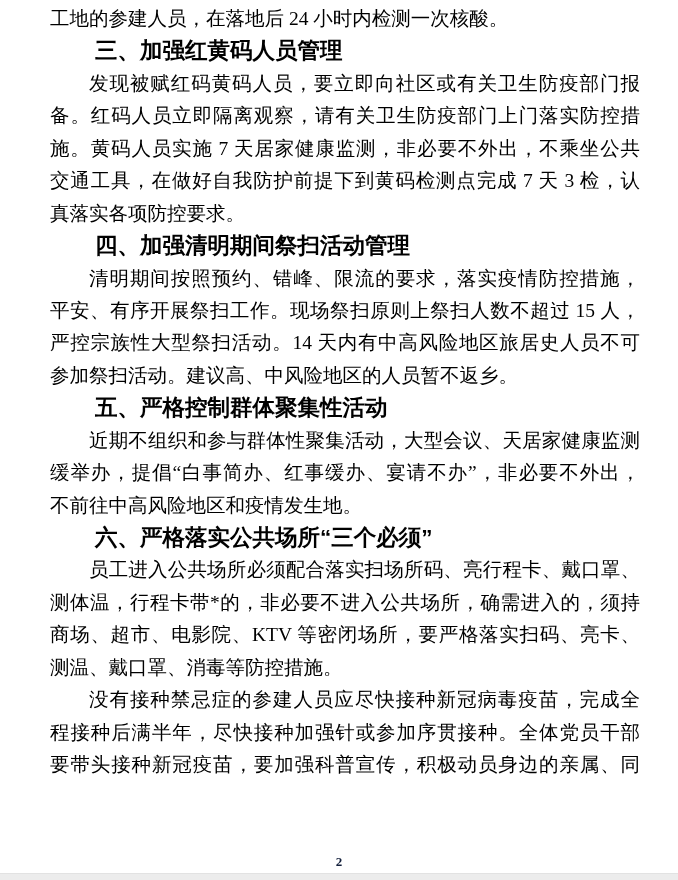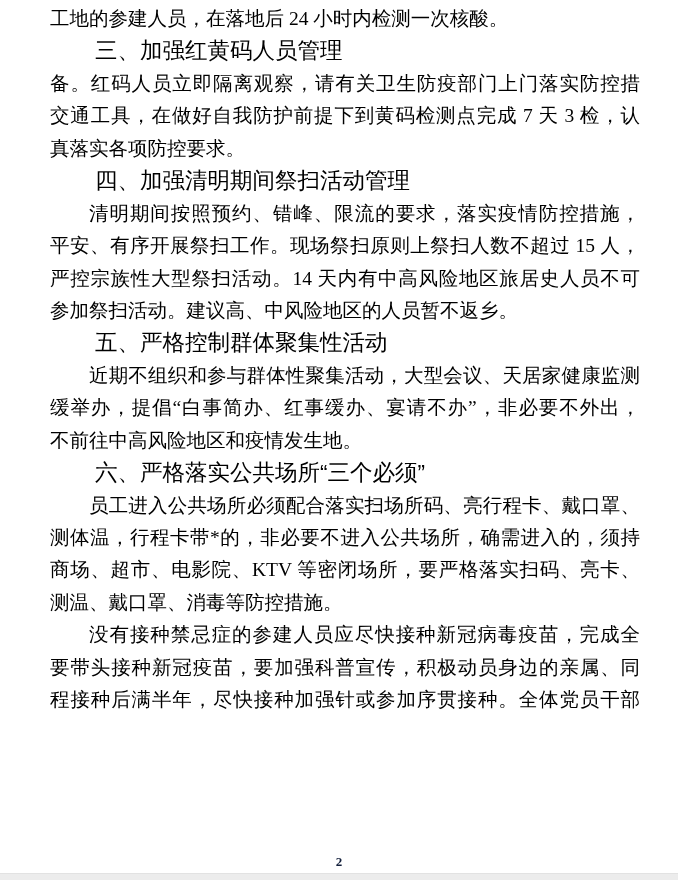--- a/index.html
+++ b/index.html
@@ -40,21 +40,21 @@
   .line.heading {
     text-indent: 2em;
   }
   
   .line.continuation,
   .line.last {
     text-align: left;
   }
   .line.heading {
     font-family: "Liberation Sans", "DejaVu Sans", sans-serif;
-    font-weight: 400;
+    font-weight: 700;
     font-size: 22.5px;
   }
   .page-number {
     position: absolute;
     left: 0;
     right: 0;
     top: 853px;
     height: 18px;
     line-height: 18px;
     text-align: center;
@@ -74,36 +74,38 @@
     box-sizing: border-box;
   }
 </style>
 </head>
 <body>
 
 <div class="page">
   <div class="content">
       <div class="line continuation">工地的参建人员，在落地后 24 小时内检测一次核酸。</div>
       <div class="line heading">三、加强红黄码人员管理</div>
+      <div class="line first">发现被赋红码黄码人员，要立即向社区或有关卫生防疫部门报</div>
       <div class="line full">备。红码人员立即隔离观察，请有关卫生防疫部门上门落实防控措</div>
+      <div class="line full">施。黄码人员实施 7 天居家健康监测，非必要不外出，不乘坐公共</div>
       <div class="line full">交通工具，在做好自我防护前提下到黄码检测点完成 7 天 3 检，认</div>
       <div class="line last">真落实各项防控要求。</div>
       <div class="line heading">四、加强清明期间祭扫活动管理</div>
       <div class="line first">清明期间按照预约、错峰、限流的要求，落实疫情防控措施，</div>
       <div class="line full">平安、有序开展祭扫工作。现场祭扫原则上祭扫人数不超过 15 人，</div>
       <div class="line full">严控宗族性大型祭扫活动。14 天内有中高风险地区旅居史人员不可</div>
       <div class="line last">参加祭扫活动。建议高、中风险地区的人员暂不返乡。</div>
       <div class="line heading">五、严格控制群体聚集性活动</div>
       <div class="line first">近期不组织和参与群体性聚集活动，大型会议、天居家健康监测</div>
       <div class="line full">缓举办，提倡“白事简办、红事缓办、宴请不办”，非必要不外出，</div>
       <div class="line last">不前往中高风险地区和疫情发生地。</div>
       <div class="line heading">六、严格落实公共场所“三个必须”</div>
       <div class="line first">员工进入公共场所必须配合落实扫场所码、亮行程卡、戴口罩、</div>
       <div class="line full">测体温，行程卡带*的，非必要不进入公共场所，确需进入的，须持</div>
       <div class="line full">商场、超市、电影院、KTV 等密闭场所，要严格落实扫码、亮卡、</div>
       <div class="line last">测温、戴口罩、消毒等防控措施。</div>
       <div class="line first">没有接种禁忌症的参建人员应尽快接种新冠病毒疫苗，完成全</div>
+      <div class="line full">程接种后满半年，尽快接种加强针或参加序贯接种。全体党员干部</div>
       <div class="line full">要带头接种新冠疫苗，要加强科普宣传，积极动员身边的亲属、同</div>
-      <div class="line full">程接种后满半年，尽快接种加强针或参加序贯接种。全体党员干部</div>
     </div>
   <div class="page-number">2</div>
   <div class="page-gap"></div>
 </div>
 
 </body></html>

